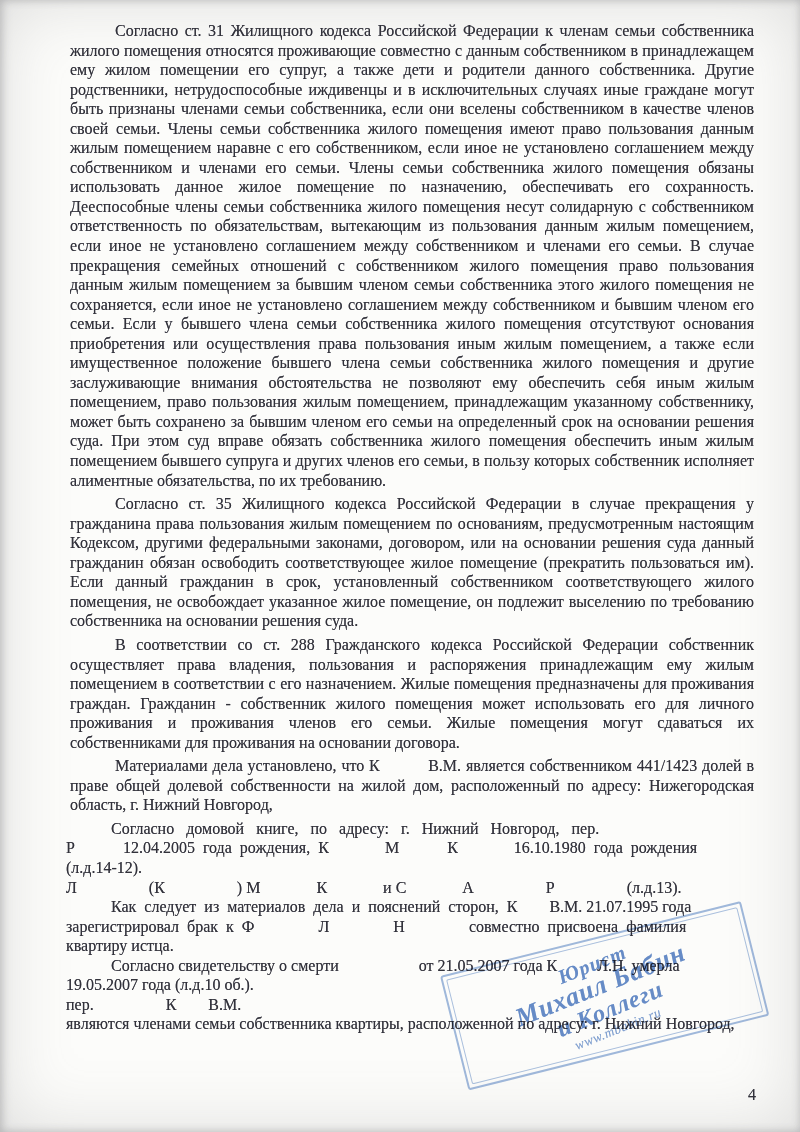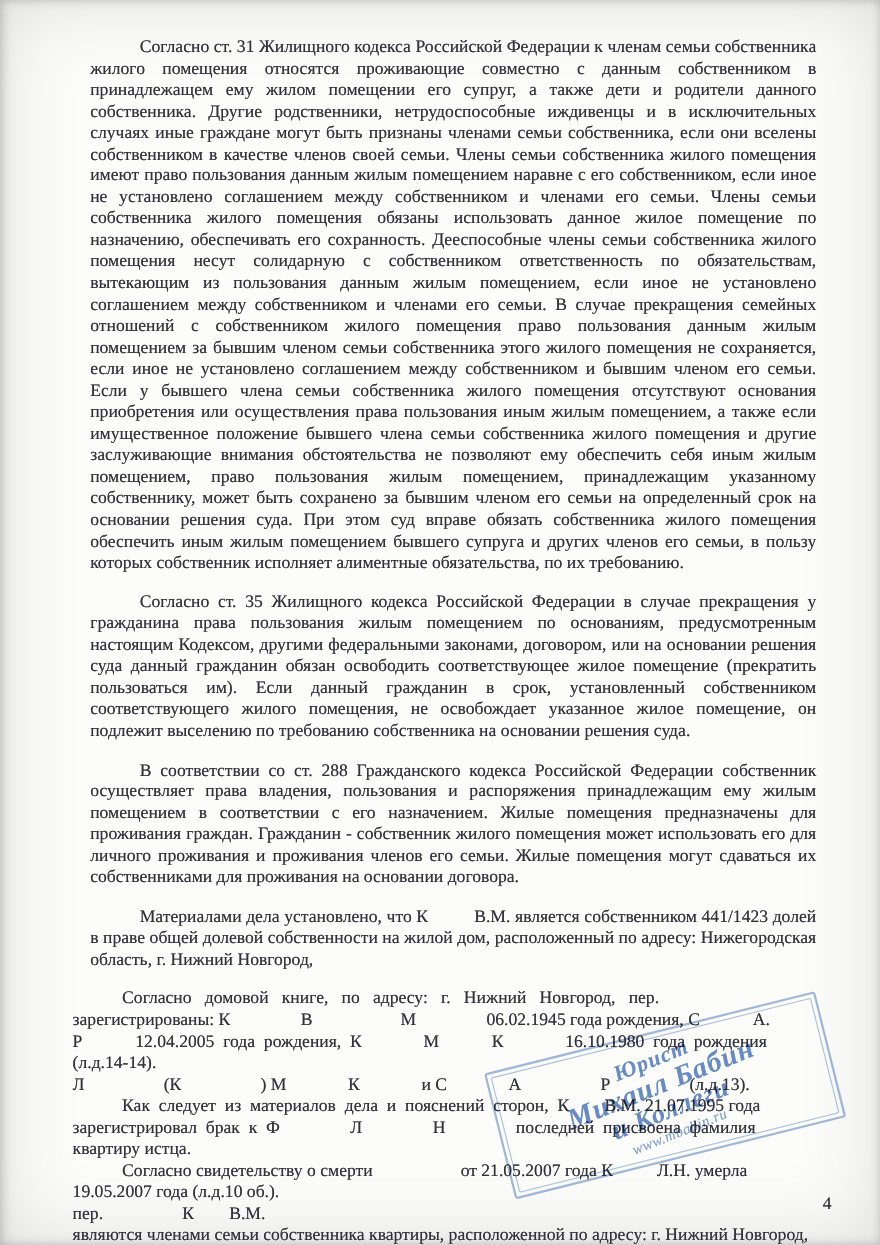--- a/index.html
+++ b/index.html
@@ -12,21 +12,21 @@
                 inset 4px 0 10px rgba(120,120,125,0.18);
     font-family:"Liberation Serif","DejaVu Serif",serif;
     color:#32323b;
   }
   .textblock {
     position:absolute; left:66px; top:17px; width:692px;
     font-size:16px; line-height:19.55px;
     text-align:justify;
     text-shadow:0 0 0.4px rgba(45,45,58,0.65);
   }
-  .para { margin:16px; text-indent:45px; }
+  .para { margin:4px; text-indent:45px; }
   .fl { white-space:pre; overflow:hidden; }
   .fl.indent { text-indent:45px; }
   .page-number {
     position:absolute; left:748px; top:1086px;
     font-size:16px; color:#32323b;
     text-shadow:0 0 0.4px rgba(45,45,58,0.6);
   }
   
   .stamp {
     position:absolute; left:440px; top:976px; width:306px; height:114px;
@@ -61,28 +61,27 @@
 
 <div class="page">
 
   <div class="textblock">
     <p class="para">Согласно ст. 31 Жилищного кодекса Российской Федерации к членам семьи собственника жилого помещения относятся проживающие совместно с данным собственником в принадлежащем ему жилом помещении его супруг, а также дети и родители данного собственника. Другие родственники, нетрудоспособные иждивенцы и в исключительных случаях иные граждане могут быть признаны членами семьи собственника, если они вселены собственником в качестве членов своей семьи. Члены семьи собственника жилого помещения имеют право пользования данным жилым помещением наравне с его собственником, если иное не установлено соглашением между собственником и членами его семьи. Члены семьи собственника жилого помещения обязаны использовать данное жилое помещение по назначению, обеспечивать его сохранность. Дееспособные члены семьи собственника жилого помещения несут солидарную с собственником ответственность по обязательствам, вытекающим из пользования данным жилым помещением, если иное не установлено соглашением между собственником и членами его семьи. В случае прекращения семейных отношений с собственником жилого помещения право пользования данным жилым помещением за бывшим членом семьи собственника этого жилого помещения не сохраняется, если иное не установлено соглашением между собственником и бывшим членом его семьи. Если у бывшего члена семьи собственника жилого помещения отсутствуют основания приобретения или осуществления права пользования иным жилым помещением, а также если имущественное положение бывшего члена семьи собственника жилого помещения и другие заслуживающие внимания обстоятельства не позволяют ему обеспечить себя иным жилым помещением, право пользования жилым помещением, принадлежащим указанному собственнику, может быть сохранено за бывшим членом его семьи на определенный срок на основании решения суда. При этом суд вправе обязать собственника жилого помещения обеспечить иным жилым помещением бывшего супруга и других членов его семьи, в пользу которых собственник исполняет алиментные обязательства, по их требованию.</p>
     <p class="para">Согласно ст. 35 Жилищного кодекса Российской Федерации в случае прекращения у гражданина права пользования жилым помещением по основаниям, предусмотренным настоящим Кодексом, другими федеральными законами, договором, или на основании решения суда данный гражданин обязан освободить соответствующее жилое помещение (прекратить пользоваться им). Если данный гражданин в срок, установленный собственником соответствующего жилого помещения, не освобождает указанное жилое помещение, он подлежит выселению по требованию собственника на основании решения суда.</p>
     <p class="para">В соответствии со ст. 288 Гражданского кодекса Российской Федерации собственник осуществляет права владения, пользования и распоряжения принадлежащим ему жилым помещением в соответствии с его назначением. Жилые помещения предназначены для проживания граждан. Гражданин - собственник жилого помещения может использовать его для личного проживания и проживания членов его семьи. Жилые помещения могут сдаваться их собственниками для проживания на основании договора.</p>
     <p class="para">Материалами дела установлено, что К&nbsp;&nbsp;&nbsp;&nbsp;&nbsp;&nbsp;&nbsp;&nbsp;&nbsp;&nbsp;В.М. является собственником 441/1423 долей в праве общей долевой собственности на жилой дом, расположенный по адресу: Нижегородская область, г. Нижний Новгород,</p>
 
     <div class="fl indent">Согласно   домовой   книге,   по   адресу:   г.   Нижний   Новгород,   пер.</div>
-    <div class="fl">зарегистрированы: К                В                    М                06.02.1945 года рождения, С            А.</div>
     <div class="fl">Р            12.04.2005  года  рождения,  К              М            К              16.10.1980  года  рождения</div>
-    <div class="fl">(л.д.14-14).</div>
+    <div class="fl">(л.д.14-12).</div>
 
     <div class="fl">Л                  (К                  ) М              К              и С              А                  Р                  (л.д.13).</div>
 
     <div class="fl indent">Как  следует  из  материалов  дела  и  пояснений  сторон,  К        В.М. 21.07.1995 года</div>
-    <div class="fl">зарегистрировал  брак  к  Ф                Л                Н                последней  присвоена  фамилия</div>
+    <div class="fl">зарегистрировал  брак  к  Ф                Л                Н                совместно  присвоена  фамилия</div>
     <div class="fl">квартиру истца.</div>
 
     <div class="fl indent">Согласно свидетельству о смерти                    от 21.05.2007 года К          Л.Н. умерла</div>
     <div class="fl">19.05.2007 года (л.д.10 об.).</div>
 
     <div class="fl">пер.                  К        В.М.</div>
     <div class="fl">являются членами семьи собственника квартиры, расположенной по адресу: г. Нижний Новгород,</div>
   </div>
 
   <div class="stamp">

